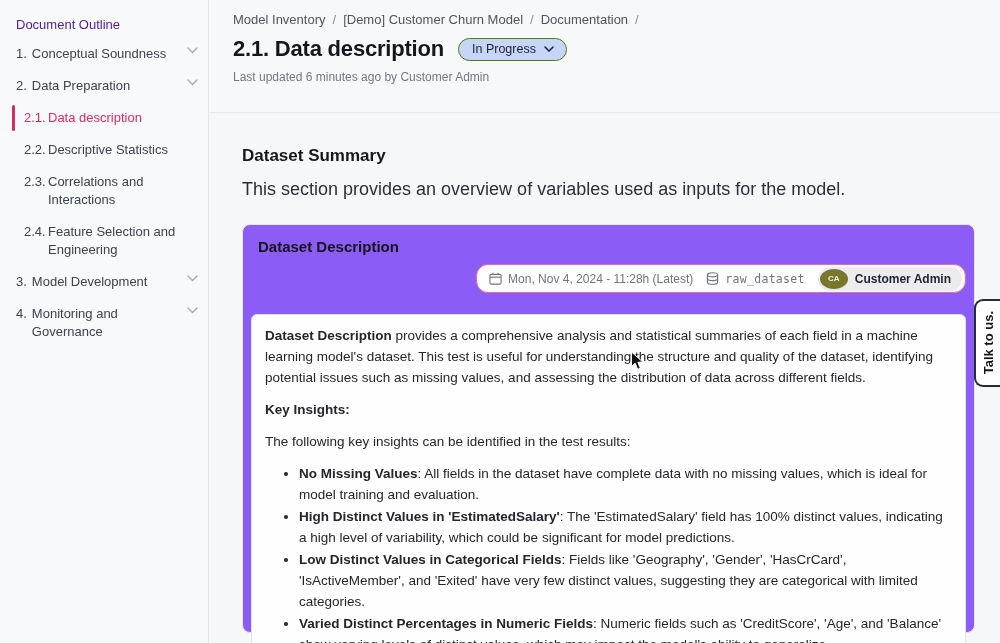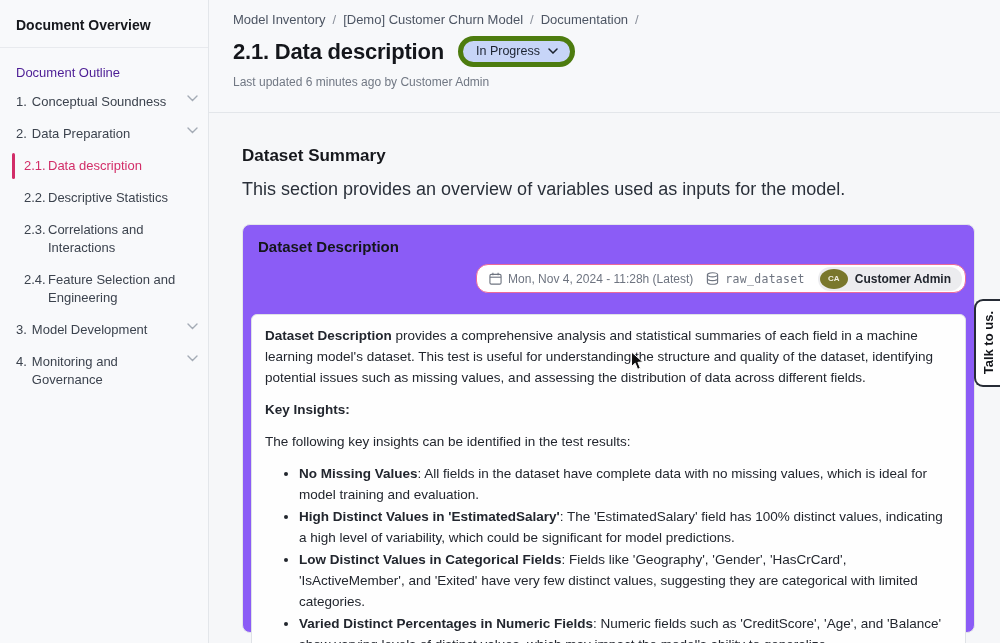--- a/index.html
+++ b/index.html
@@ -53,21 +53,21 @@
     background:#f7f8fa;
   }
   .breadcrumb { font-size:13px; color:#4d5563; display:flex; gap:7px; align-items:center; }
   .breadcrumb .crumb { cursor:pointer; }
   .breadcrumb .sep { color:#8a909b; }
   .title-row { display:flex; align-items:center; gap:14px; margin-top:9px; }
   .page-title { font-size:22px; font-weight:700; color:#14161b; letter-spacing:-0.2px; }
   .status-badge {
     display:inline-flex; align-items:center; gap:8px;
     background:var(--status-bg);
-    border:5px solid #4d7c0f;
+    border:1px solid #4d7c0f;
     border-radius:999px;
     font-size:12.5px; font-weight:500; color:#1b2230;
     padding:3px 12px 4px 13px; cursor:pointer;
   }
   .updated { font-size:12px; color:#717884; margin-top:8px; }
   
   .content { flex:1; background:#f6f7f9; padding:33px 29px 0 33px; position:relative; }
   .section-title { font-size:17px; font-weight:700; color:#16181d; }
   .section-desc { font-size:18px; color:#2a303a; margin-top:13px; }
   .card {
@@ -132,21 +132,20 @@
     font-size:13px; font-weight:600; color:#14161b; white-space:nowrap;
   }
   
   .cursor { position:absolute; left:630px; top:351px; z-index:30; pointer-events:none; }
   .icon-svg { display:block; }
 </style>
 </head>
 <body>
 
 <aside class="sidebar">
-  <div class="sidebar-title">Document Overview</div>
   <div class="outline-label">Document Outline</div>
   <nav class="nav">
 
     <div class="nav-item top">
       <span class="num">1.</span>
       <span class="lbl">Conceptual Soundness</span>
       <span class="chev">
         <svg class="icon-svg" width="11" height="7" viewBox="0 0 11 7">
             <polyline points="1,1 5.5,5.5 10,1" fill="none" stroke="currentColor" stroke-width="1.4" stroke-linecap="round"></polyline>
           </svg>

